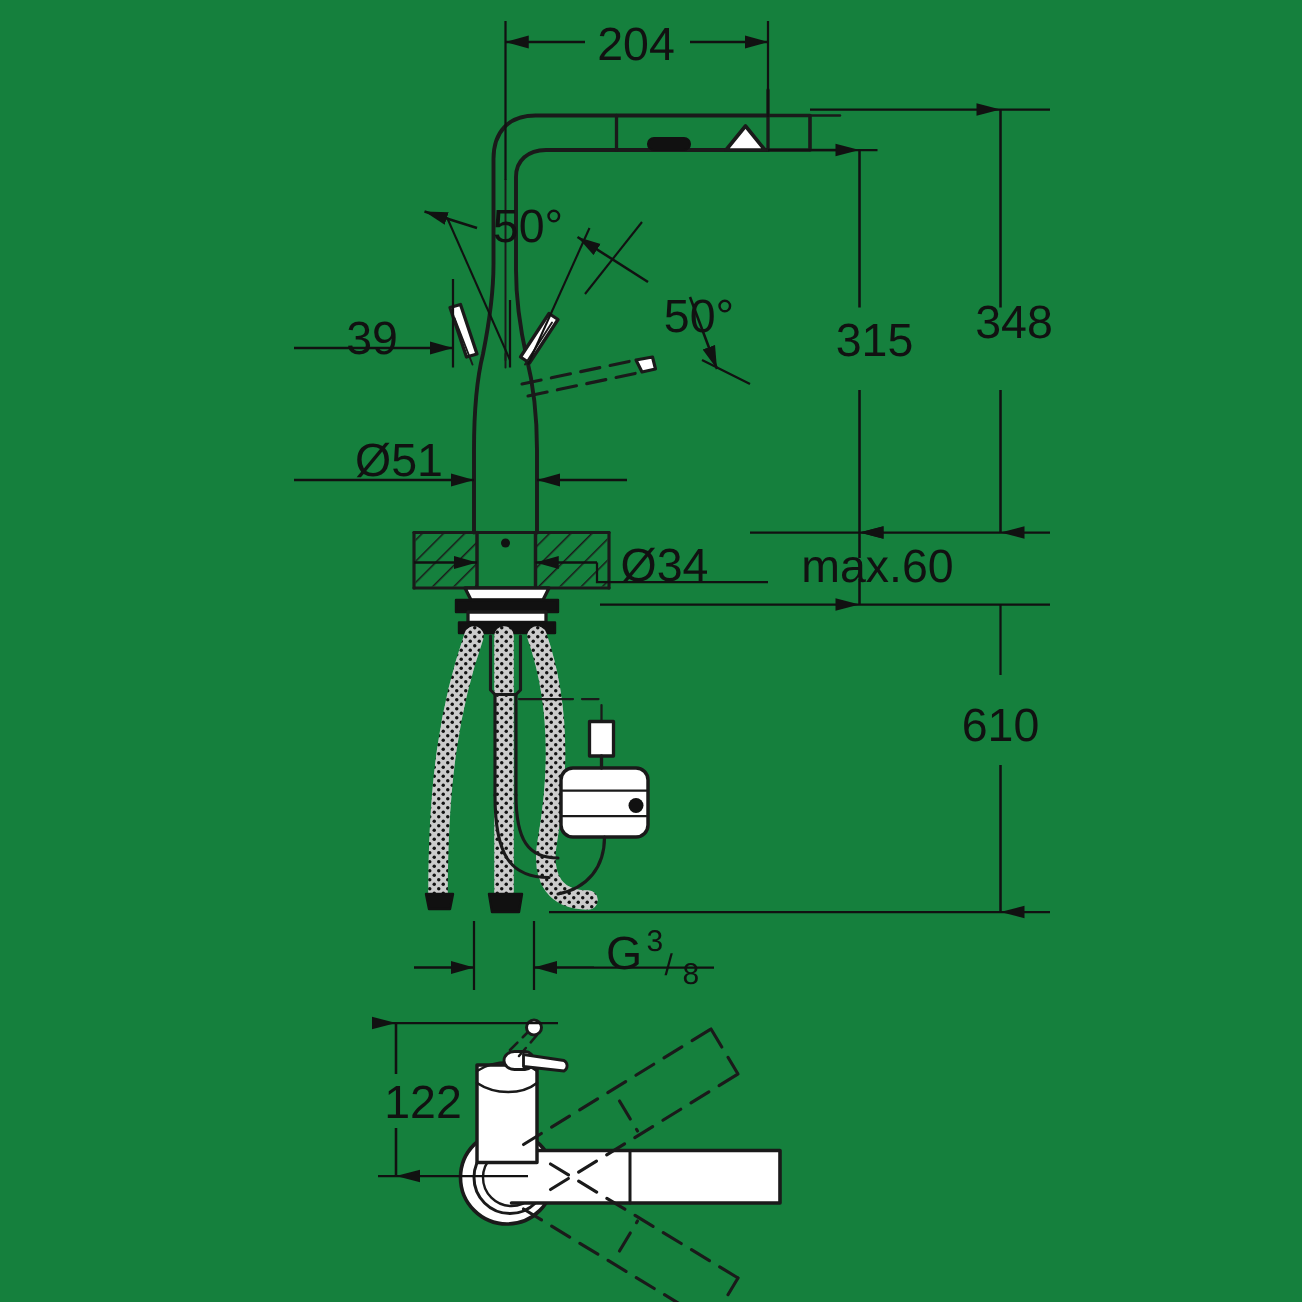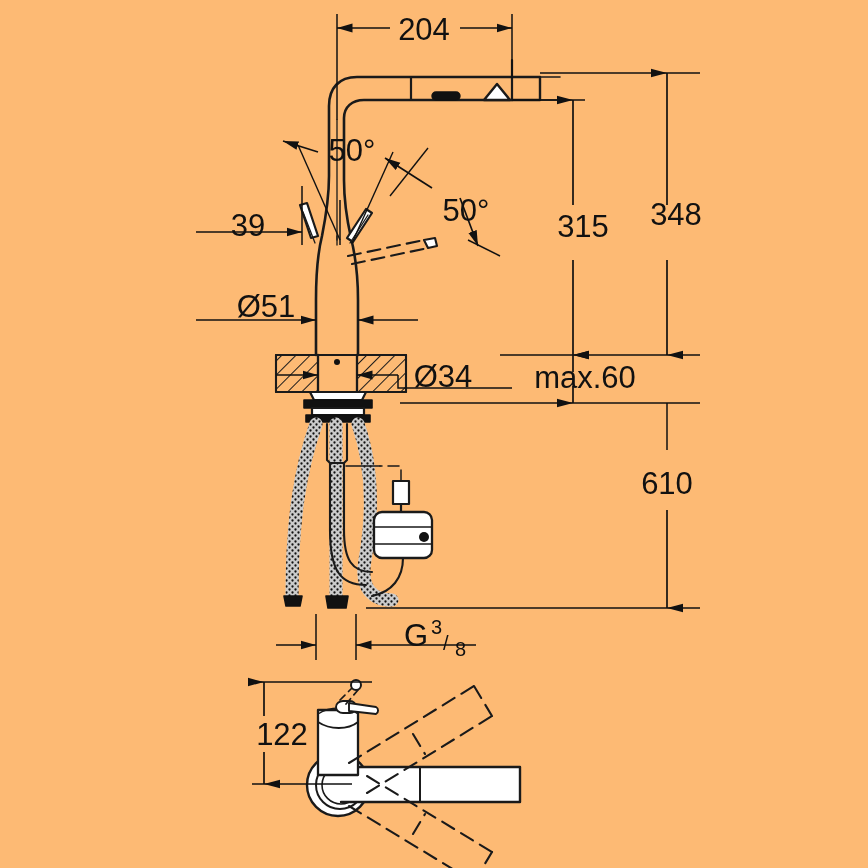--- a/index.html
+++ b/index.html
@@ -1,17 +1,17 @@
 <!DOCTYPE html>
 <html><head>
 <meta charset="utf-8">
 <style>
   html,body{margin:0;padding:0;background:#ffffff;}
   body{font-family:"Liberation Sans","DejaVu Sans",sans-serif;}
-  #stage{position:relative;width:868px;height:868px;background:#fdba74;overflow:hidden;}
+  #stage{position:relative;width:868px;height:868px;background:#15803d;overflow:hidden;}
   #stage svg{position:absolute;left:0;top:0;}
   .dimtext{font-family:"Liberation Sans","DejaVu Sans",sans-serif;font-size:31px;fill:#111111;}
   .dimtext-small{font-family:"Liberation Sans","DejaVu Sans",sans-serif;font-size:20px;fill:#111111;}
   text{ -webkit-font-smoothing:antialiased; }
 </style>
 </head>
 <body>
 
 <div id="stage">
 

